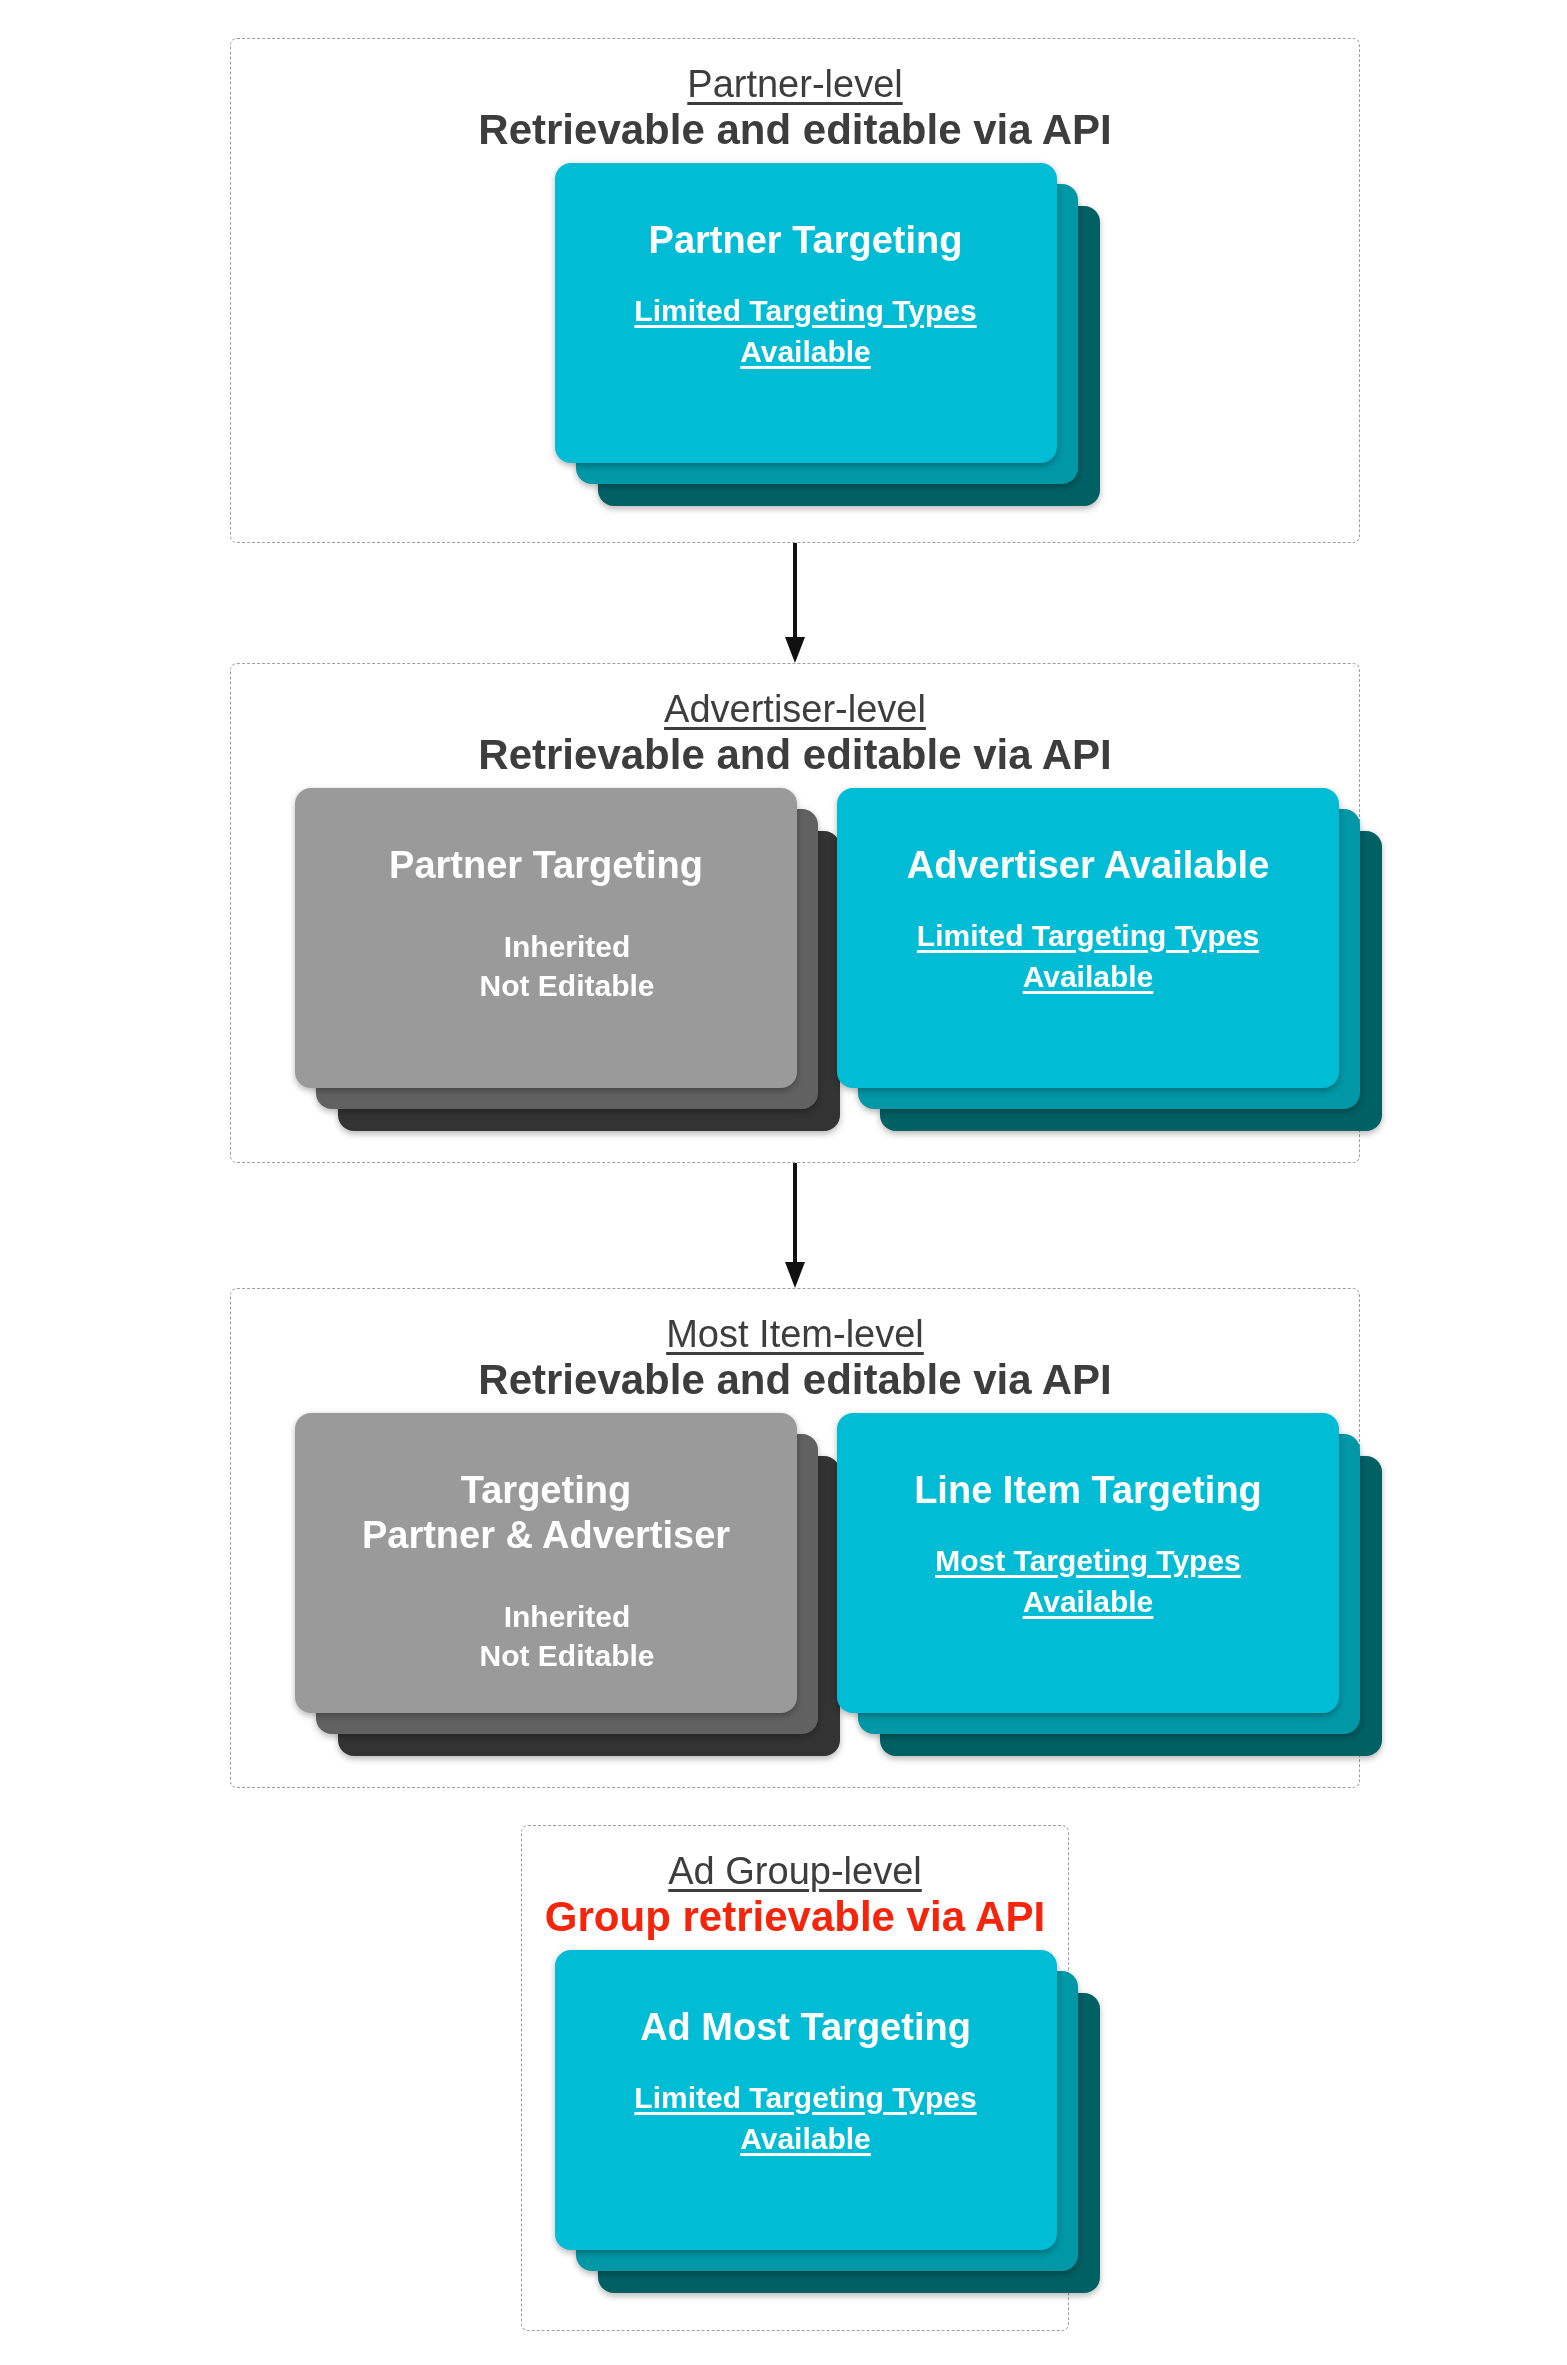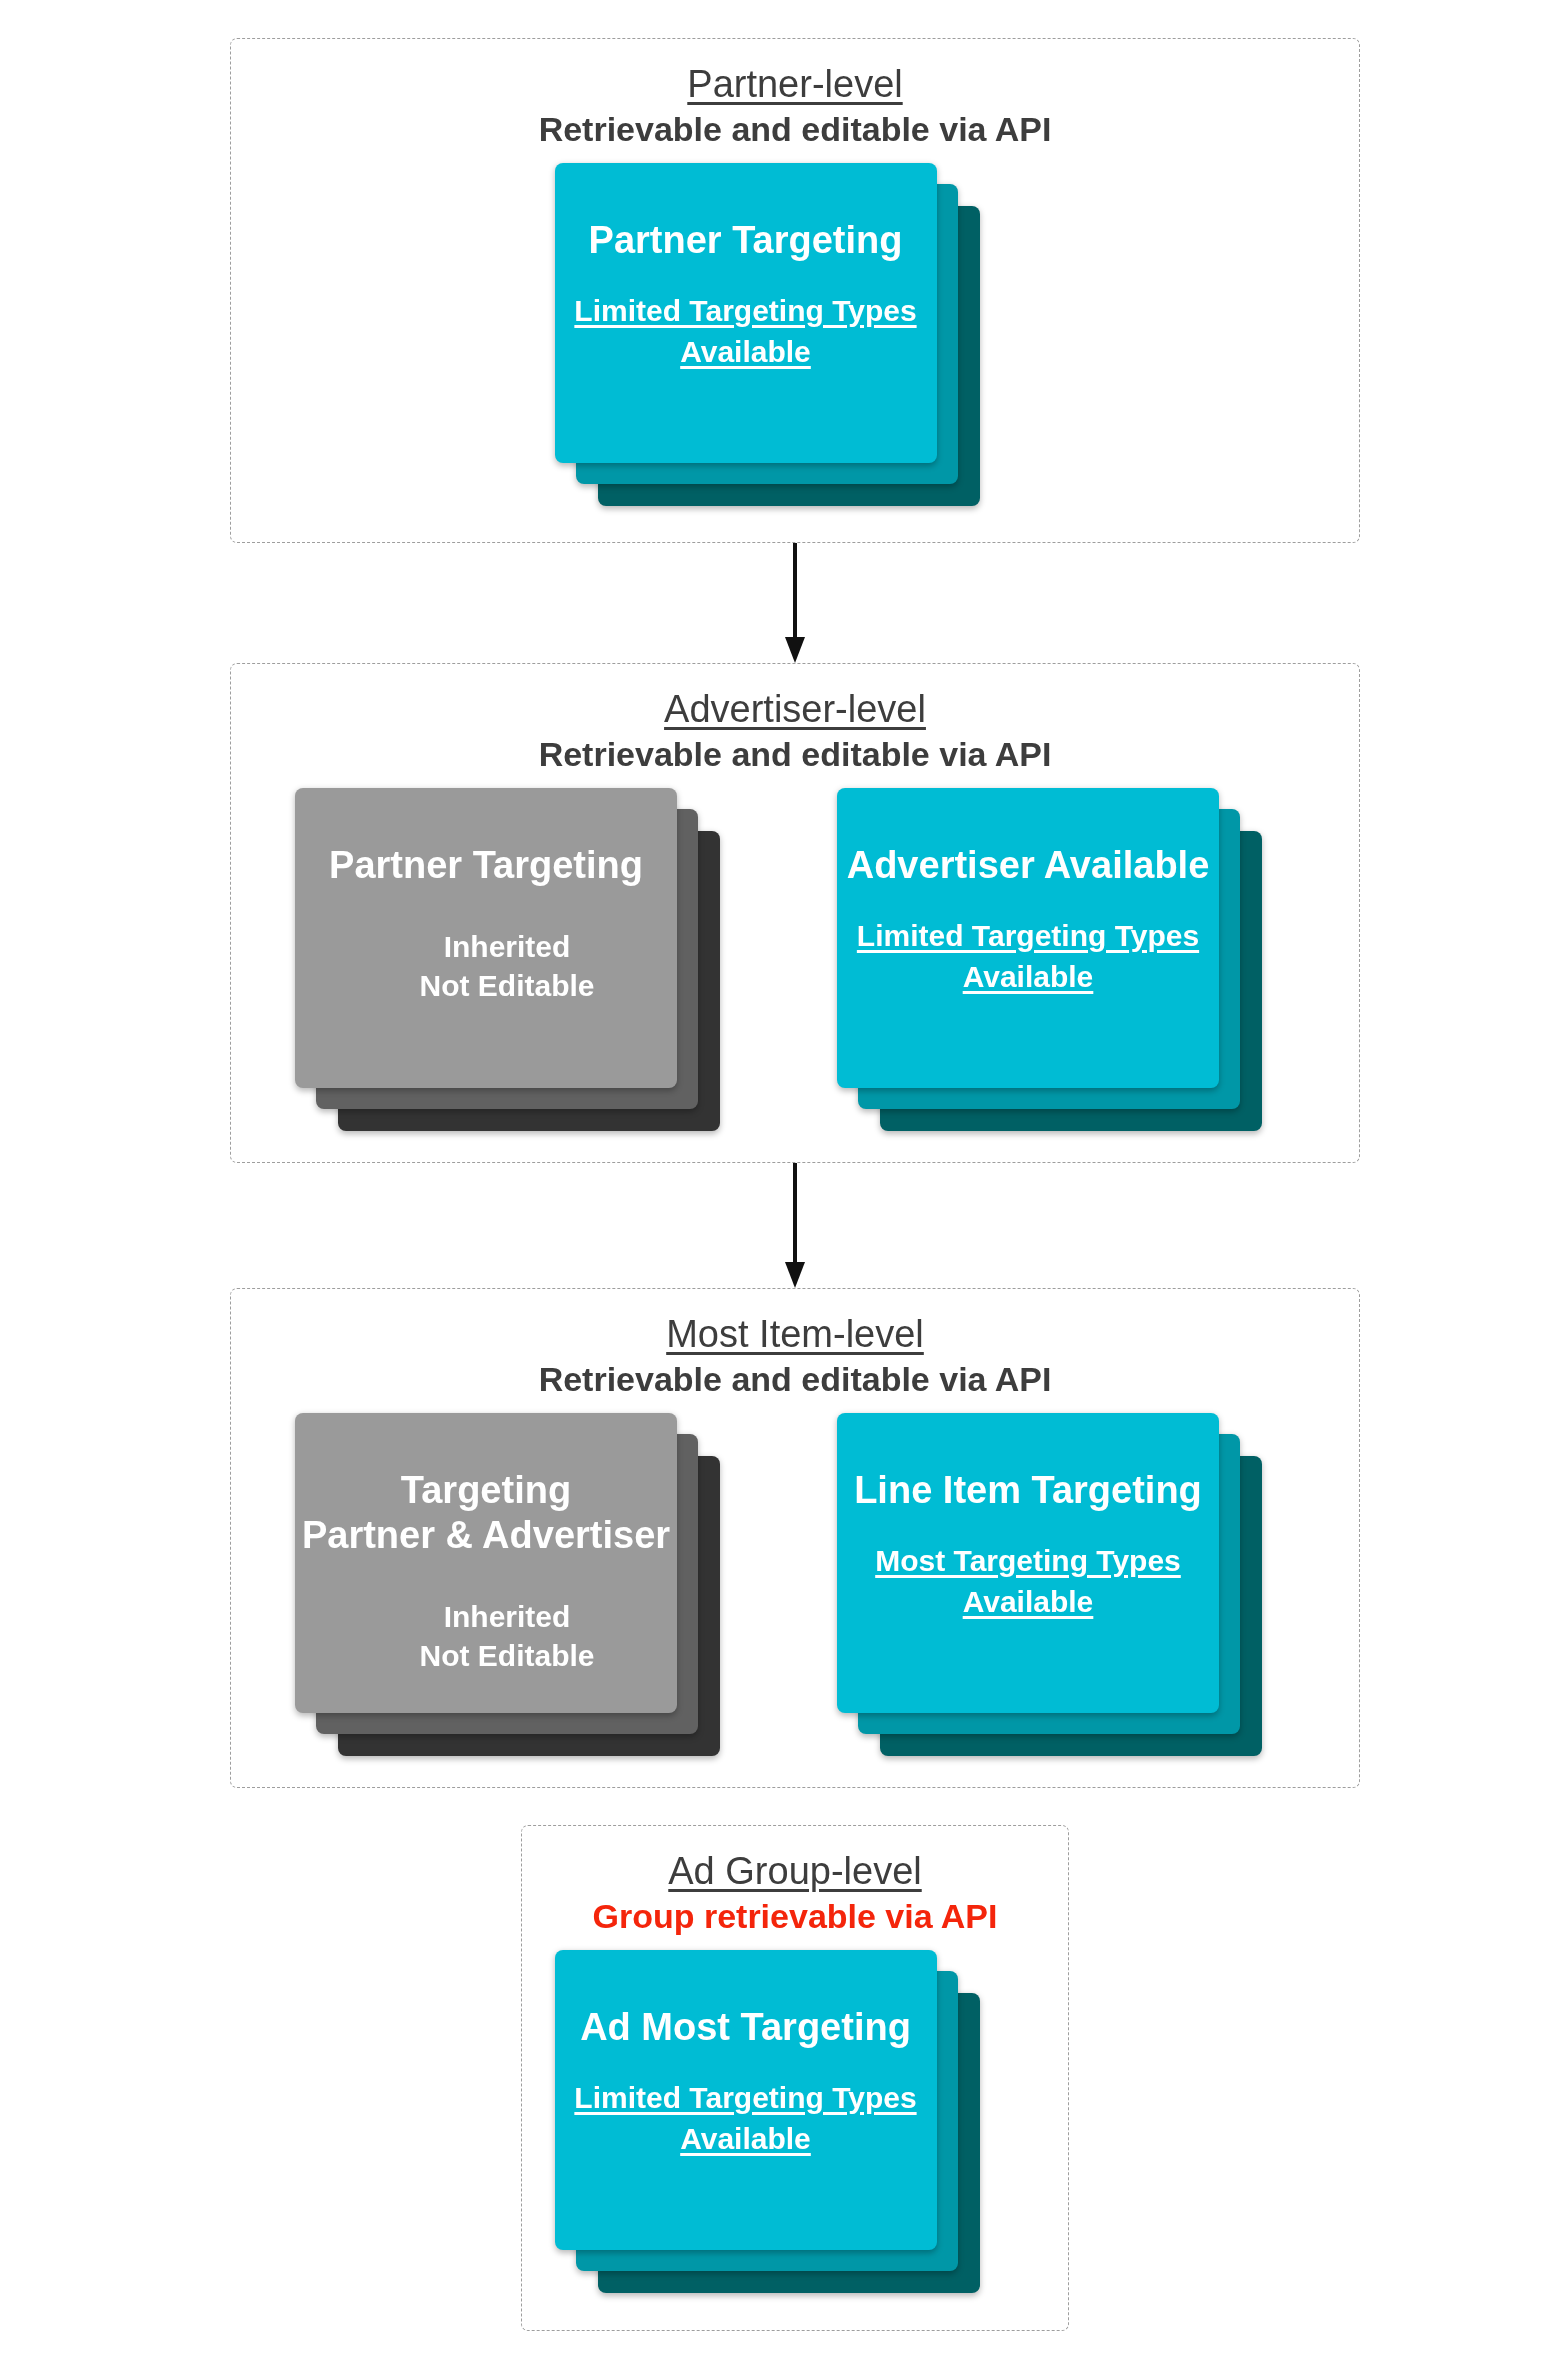--- a/index.html
+++ b/index.html
@@ -25,41 +25,41 @@
 
   .level-title {
     margin-top: 23px;
     font-size: 38px; line-height: 45px;
     color: #3d3d3d;
     text-decoration: underline;
     text-underline-offset: 5.4px;
     font-weight: 400;
   }
   .level-subtitle {
-    font-size: 34px; line-height: 45px;
+    font-size: 42px; line-height: 45px;
     font-weight: 700;
     color: #3d3d3d;
   }
   .level-subtitle.red { color: #f4250b; }
 
   
   .cards-row {
     display: flex;
     justify-content: space-between;
     margin-top: 10.7px;
     padding: 0 41px 0 64px;
   }
   .cards-row.single { justify-content: center; padding: 0; }
 
   
   .stack { position: relative; width: 481px; height: 343px; }
   .layer {
     position: absolute;
-    width: 382px; height: 300px;
-    border-radius: 8px;
+    width: 502px; height: 300px;
+    border-radius: 16px;
     box-shadow: 0 2.7px 6.3px rgba(0,0,0,0.28);
   }
   .layer.l3 { left: 43px; top: 43px; }
   .layer.l2 { left: 21.4px; top: 21.4px; }
   .layer.main { left: 0; top: 0; padding-top: 55px; text-align: center; }
 
   .teal .layer.main { background: #00bcd4; }
   .teal .layer.l2   { background: #0097a7; }
   .teal .layer.l3   { background: #006064; }
   .gray .layer.main { background: #9a9a9a; }

